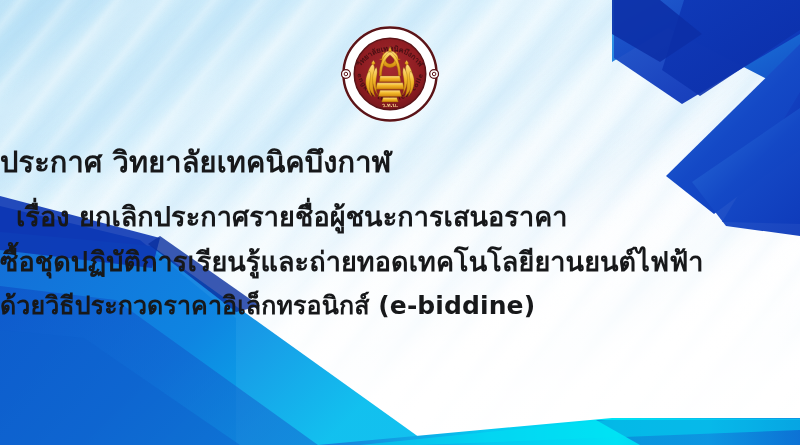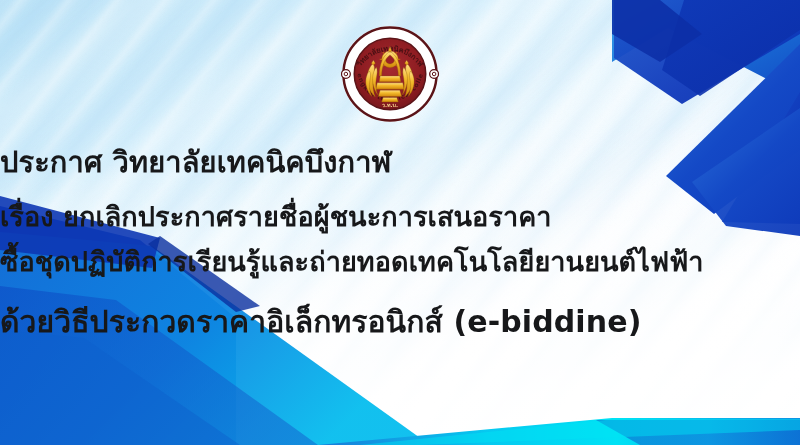--- a/index.html
+++ b/index.html
@@ -90,28 +90,28 @@
     letter-spacing: .1px;
     white-space: nowrap;
     line-height: 1.0;
   }
   .line-1 {
     font-size: 29px;
     margin: 0 0 26px 0;
   }
   .line-2 {
     font-size: 27px;
-    margin: 0 0 18px 0;
+    margin: 0 0 18px 16px;
   }
   .line-3 {
     font-size: 27px;
-    margin: 0 0 32px 0;
+    margin: 0 0 18px 0;
   }
   .line-4 {
-    font-size: 30px;
+    font-size: 25px;
     margin: 0;
   }
 
   
   .logo {
     position: absolute;
     left: 341px;
     top: 25px;
     width: 98px;
     height: 98px;

